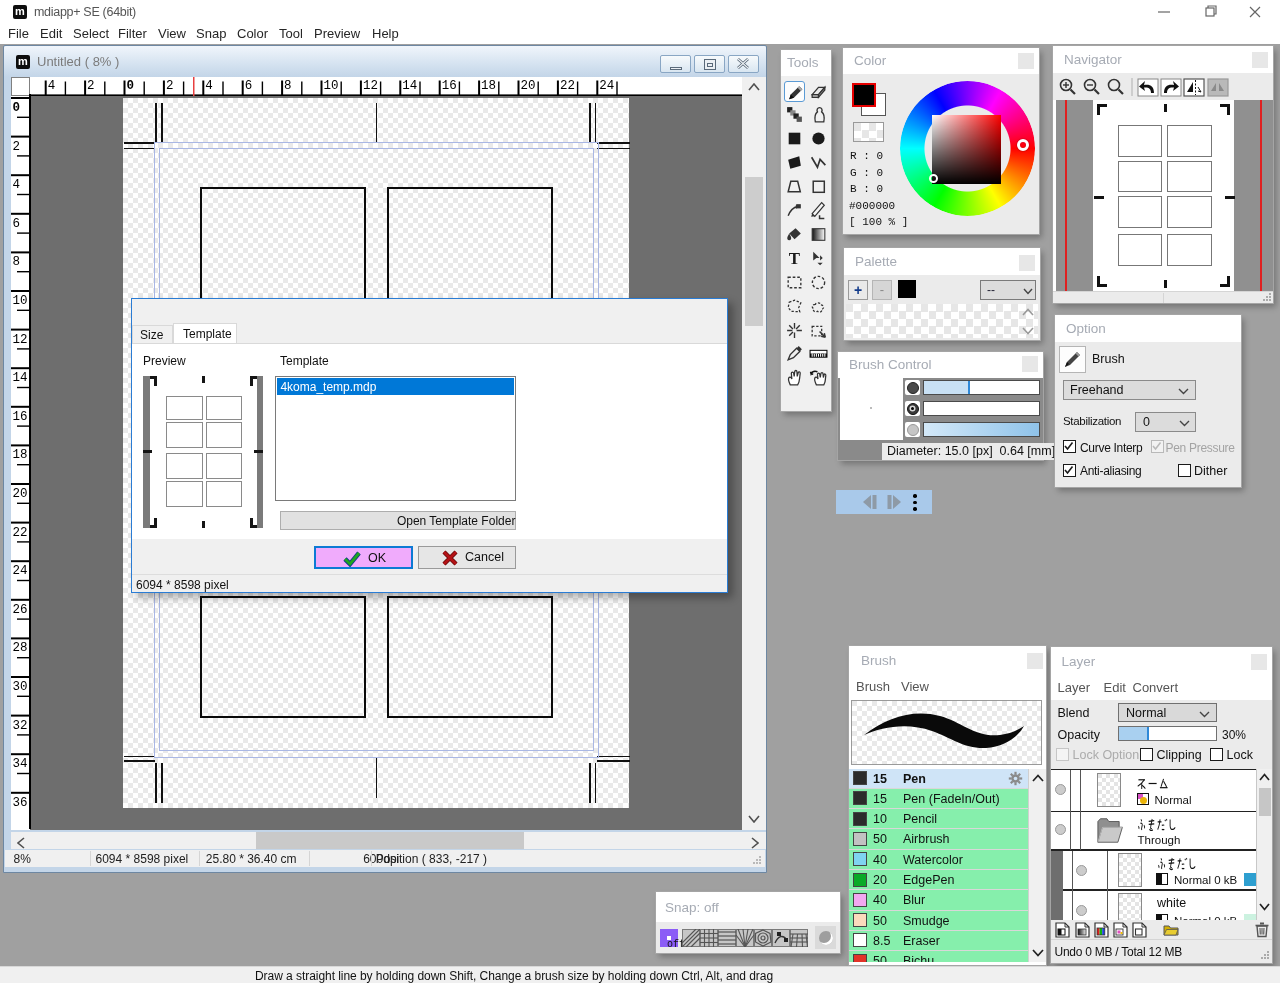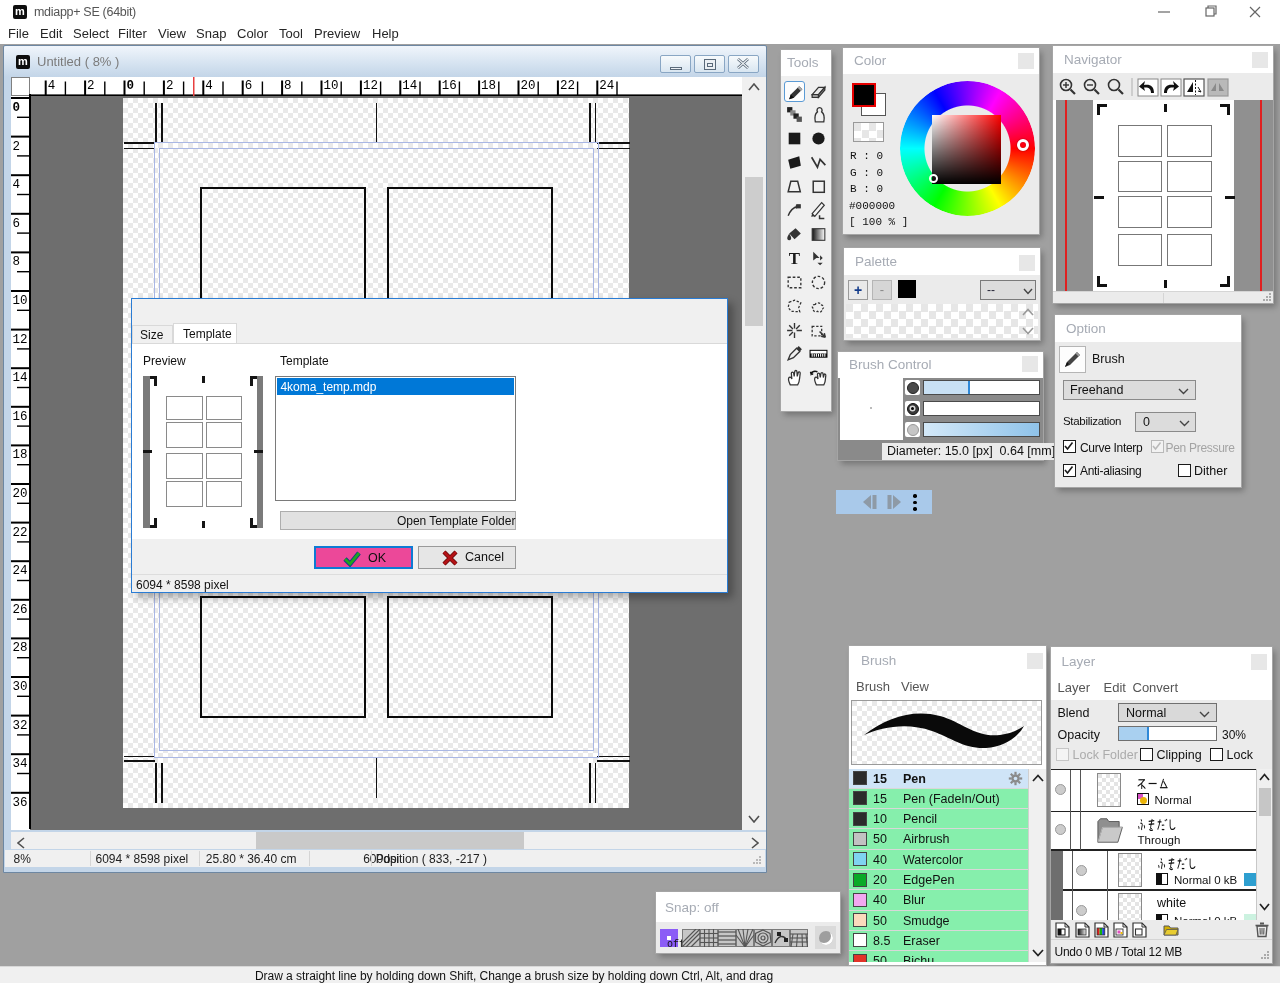--- a/index.html
+++ b/index.html
@@ -300,21 +300,21 @@
     <div class="abs" style="left:34px;top:181.5px;width:37px;height:26px;border:1px solid #8a8a8a;"></div>
     <div class="abs" style="left:73.5px;top:181.5px;width:36px;height:26px;border:1px solid #8a8a8a;"></div>
   </div>
 
   <div class="abs" style="left:143.4px;top:77px;width:241px;height:125px;background:#fff;border:1px solid #7a7a7a;z-index:3;">
     <div class="abs" style="left:1px;top:1px;width:237px;height:17px;background:#0078d7;color:#fff;font-size:12px;padding:2px 0 0 3px;">4koma_temp.mdp</div>
   </div>
 
   <div class="abs" style="left:148px;top:211.6px;width:236.4px;height:19px;background:#e1e1e1;border:1px solid #adadad;z-index:3;text-align:right;font-size:12px;padding-top:2px;">Open Template Folder</div>
 
-  <div class="abs" style="left:182px;top:246.7px;width:99px;height:23px;background:#ec4899;border:2px solid #0d7ad4;z-index:3;">
+  <div class="abs" style="left:182px;top:246.7px;width:99px;height:23px;background:#f0abfc;border:2px solid #0d7ad4;z-index:3;">
     <svg class="abs" style="left:26px;top:2px;" width="20" height="17">
         <path d="M3,9 L8,14 L17,3" fill="none" stroke="#123a8a" stroke-width="4.6"></path>
         <path d="M3,9 L8,14 L17,3" fill="none" stroke="#1fa520" stroke-width="2.8"></path>
       </svg>
     <span class="abs" style="left:52px;top:3px;font-size:12.5px;">OK</span>
   </div>
   <div class="abs" style="left:286px;top:246.7px;width:98px;height:23px;background:#e6e6e6;border:1px solid #9a9a9a;z-index:3;">
     <svg class="abs" style="left:22px;top:3px;" width="18" height="16">
         <path d="M3,2 L15,14 M15,2 L3,14" stroke="#6a0a0a" stroke-width="4.4"></path>
         <path d="M3,2 L15,14 M15,2 L3,14" stroke="#b51216" stroke-width="2.6"></path>
@@ -813,21 +813,21 @@
           <path d="M1,1 L5.5,5.5 L10,1" fill="none" stroke="#444" stroke-width="1.4"></path>
         </svg>
     </div>
     <span class="abs" style="left:7px;top:28px;font-size:12.5px;">Opacity</span>
     <div class="abs" style="left:67.5px;top:26px;width:99px;height:15.5px;background:#fff;border:1px solid #707070;">
       <div class="abs" style="left:0;top:0;width:28px;height:13.5px;background:#a9d0f0;"></div>
       <div class="abs" style="left:28px;top:0;width:2px;height:13.5px;background:#2f89d8;"></div>
     </div>
     <span class="abs" style="left:171.5px;top:28px;font-size:12px;">30%</span>
     <div class="abs" style="left:5px;top:48px;width:13px;height:13px;background:#f4f4f4;border:1.4px solid #c6c6c6;"></div>
-    <span class="abs" style="left:22px;top:48.5px;font-size:12.5px;color:#ababab;">Lock Folder</span>
+    <span class="abs" style="left:22px;top:48.5px;font-size:12.5px;color:#ababab;">Lock Option</span>
     <div class="abs" style="left:89px;top:48px;width:13px;height:13px;background:#fff;border:1.6px solid #1a1a1a;"></div>
     <span class="abs" style="left:106px;top:48.5px;font-size:12.5px;">Clipping</span>
     <div class="abs" style="left:159px;top:48px;width:13px;height:13px;background:#fff;border:1.6px solid #1a1a1a;"></div>
     <span class="abs" style="left:176px;top:48.5px;font-size:12.5px;">Lock</span>
   </div>
 
   <div class="abs" style="left:0;top:122.7px;width:205.5px;height:150.5px;background:#fff;border-top:1.4px solid #222;overflow:hidden;">
 
     <div class="abs" style="left:0;top:40.3px;width:205.5px;height:1.5px;background:#222;"></div>
     <div class="abs" style="left:0;top:78.9px;width:205.5px;height:1.5px;background:#222;"></div>

